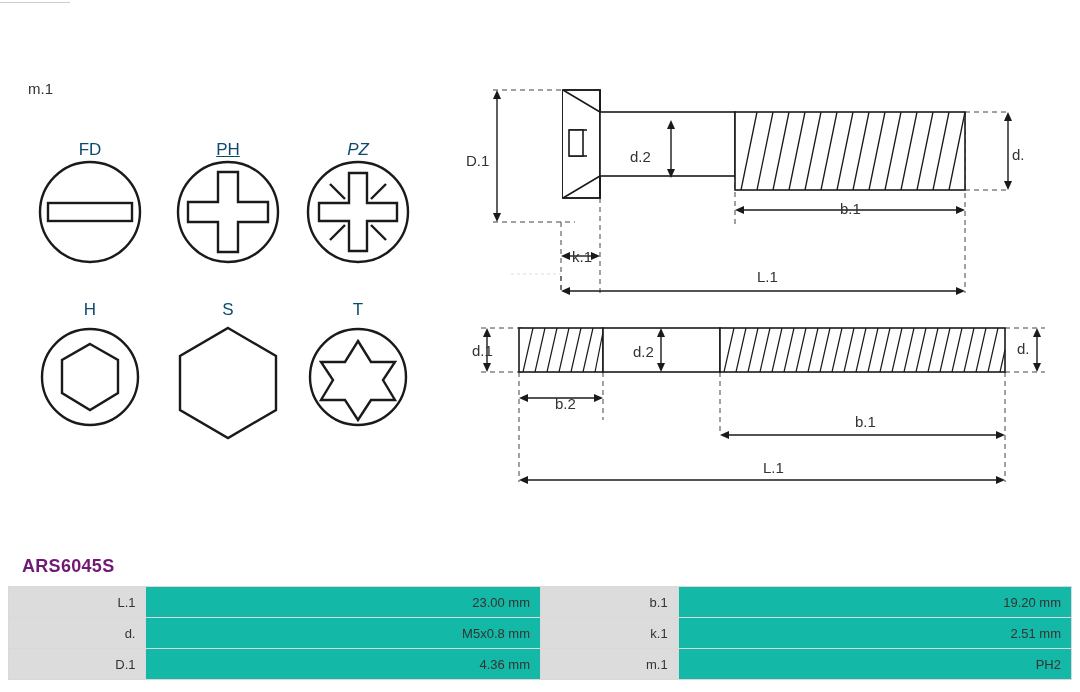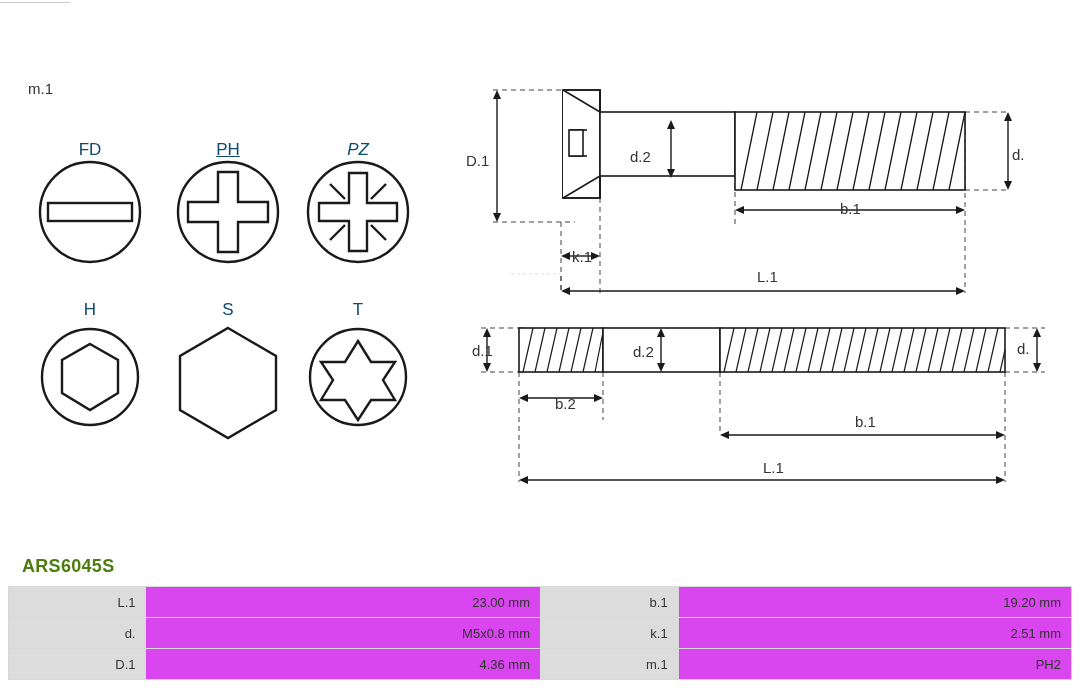--- a/index.html
+++ b/index.html
@@ -50,21 +50,21 @@
     color: #0c4a6e;
     text-align: center;
     width: 100px;
   }
   .part-number {
     position: absolute;
     left: 22px;
     top: 556px;
     font-size: 18px;
     font-weight: bold;
-    color: #4d7c0f;
+    color: #701a75;
     letter-spacing: 0.3px;
   }
   table.spec {
     position: absolute;
     left: 8px;
     top: 586px;
     width: 1064px;
     border-collapse: collapse;
     font-size: 13px;
   }
@@ -74,21 +74,21 @@
     padding: 0 10px;
     color: #333333;
   }
   td.key {
     background: #dcdcdc;
     text-align: right;
     width: 130px;
     font-size: 13px;
   }
   td.val {
-    background: #d946ef;
+    background: #14b8a6;
     text-align: right;
     width: 420px;
     font-size: 13px;
   }
   svg { display: block; }
 </style>
 </head>
 <body>
 
 <div class="top-rule"></div>

